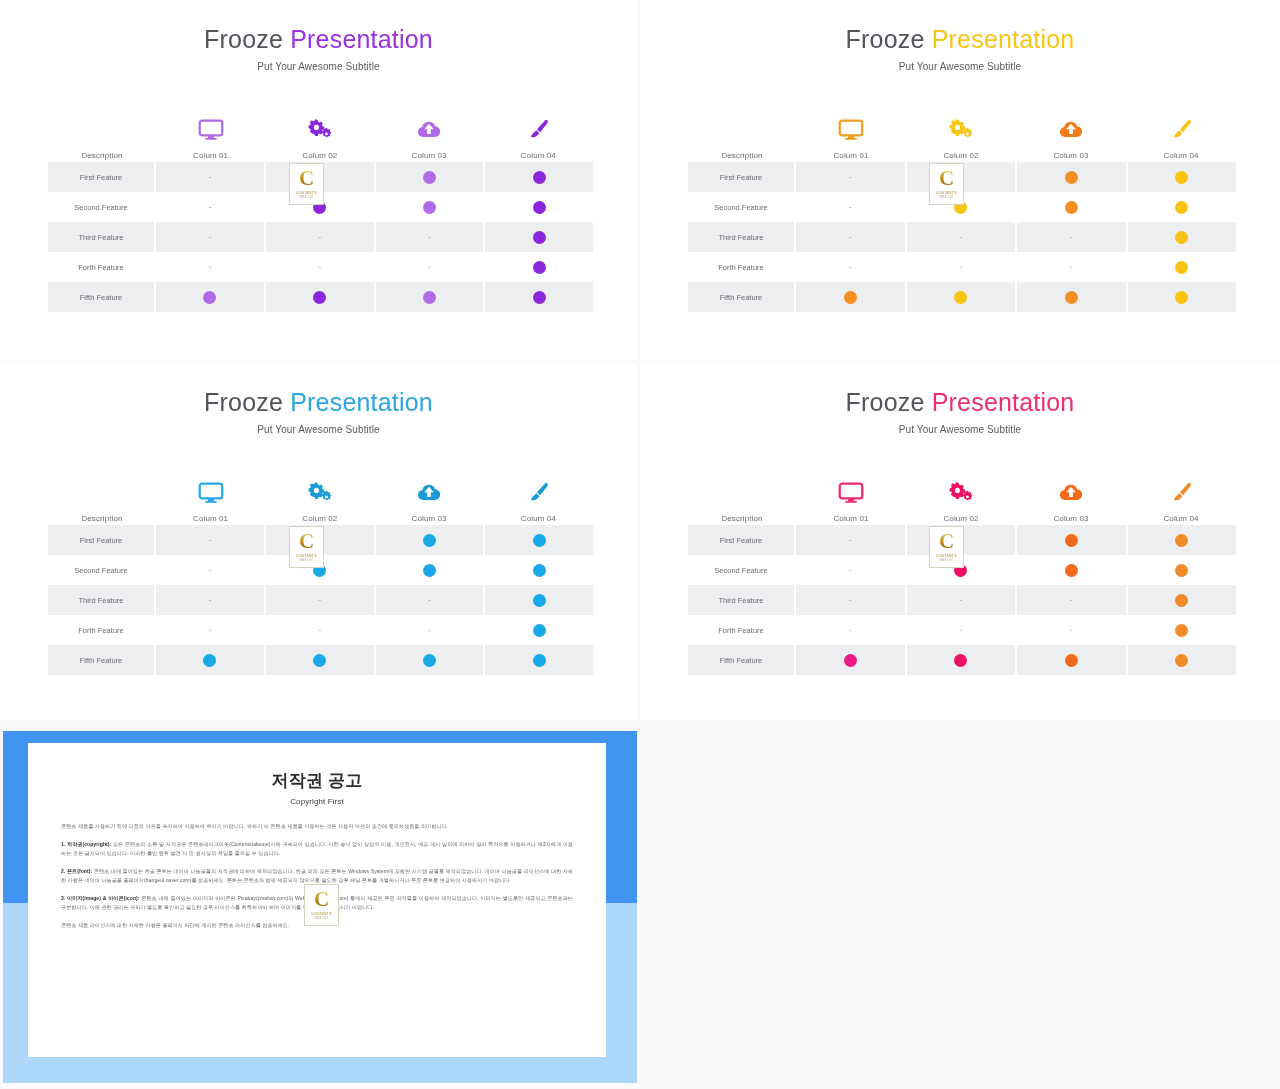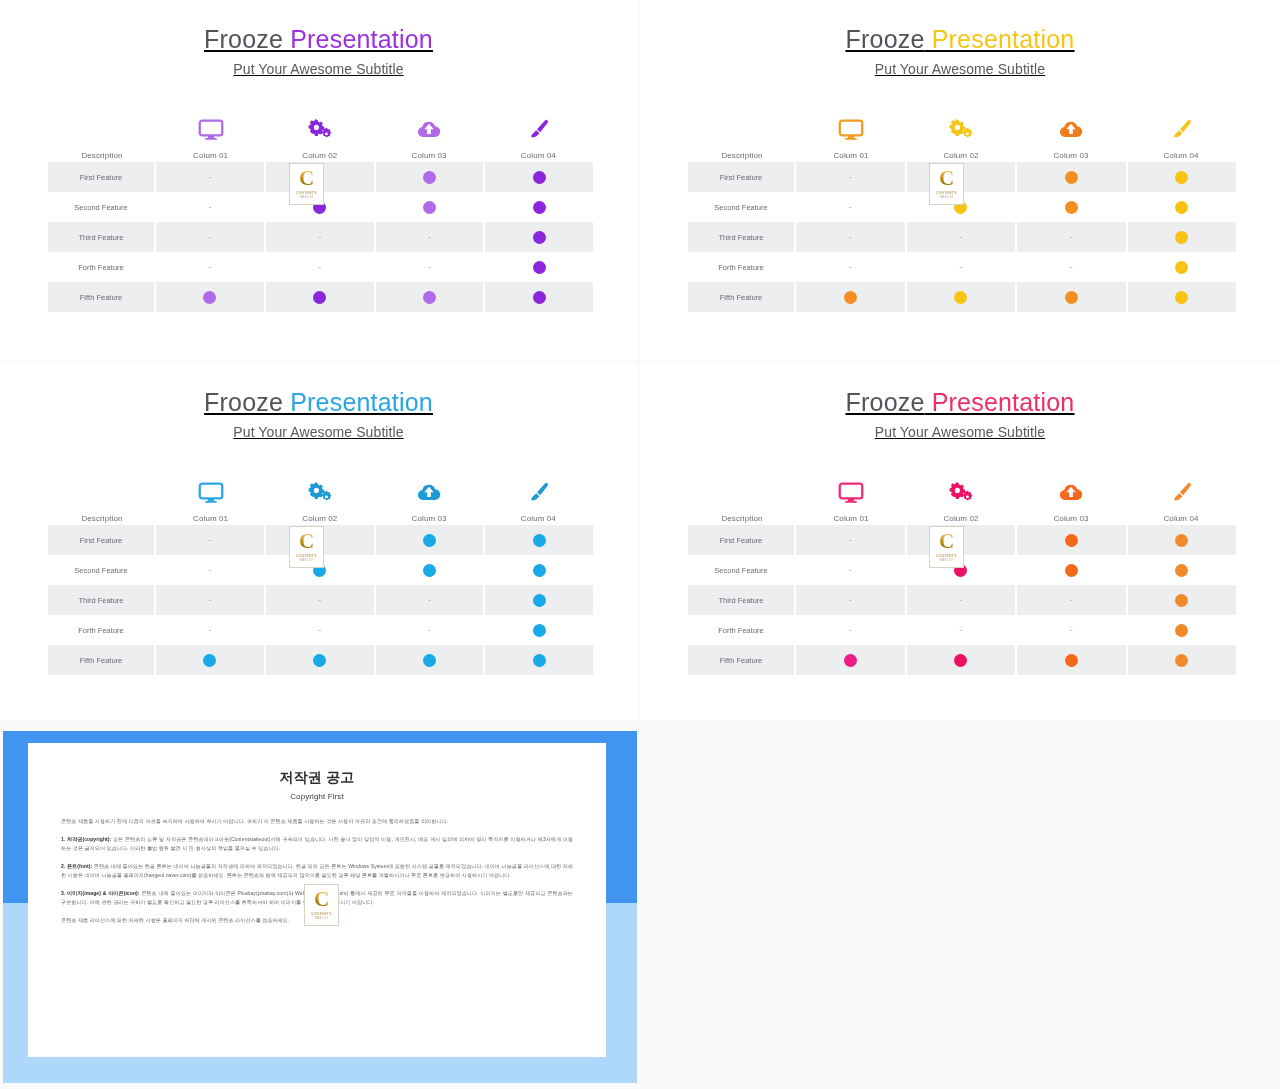--- a/index.html
+++ b/index.html
@@ -8,21 +8,20 @@
     background:#fafafa;
     font-family:"Liberation Sans","DejaVu Sans",sans-serif;
     overflow:hidden;
   }
   .grid{
     position:relative;
     width:1280px;height:1026px;
     display:grid;
     grid-template-columns:637px 3px 640px;
     grid-template-rows:360px 3px 357px 3px 366px;
-    text-decoration:underline;
   }
   .slide{
     background:#ffffff;
     position:relative;
     overflow:hidden;
   }
   .gap{background:#fafafa;}
 
   
   .hdr{ text-align:center; padding-top:27px; }
@@ -30,21 +29,21 @@
     font-size:25px;
     font-weight:400;
     letter-spacing:.2px;
     line-height:1;
     color:#53535c;
     white-space:nowrap;
   }
   .title .accent{ font-weight:400; }
   .subtitle{
     margin-top:9px;
-    font-size:14px;
+    font-size:10px;
     color:#59595f;
     letter-spacing:.1px;
   }
 
   
   .tbl-wrap{
     position:absolute;
     left:48px; right:44px;
     top:106px;
   }
@@ -151,21 +150,21 @@
     position:absolute;
     left:28px; top:20px;
     width:578px;height:314px;
     background:#ffffff;
     z-index:3;
     box-sizing:border-box;
     padding:26px 33px 0 33px;
   }
   .ctitle{
     text-align:center;
-    font-size:14px;
+    font-size:17px;
     font-weight:700;
     color:#2c2c31;
     letter-spacing:.2px;
   }
   .csub{
     text-align:center;
     font-size:8px;
     color:#3b3b41;
     margin-top:5px;
     letter-spacing:.1px;

